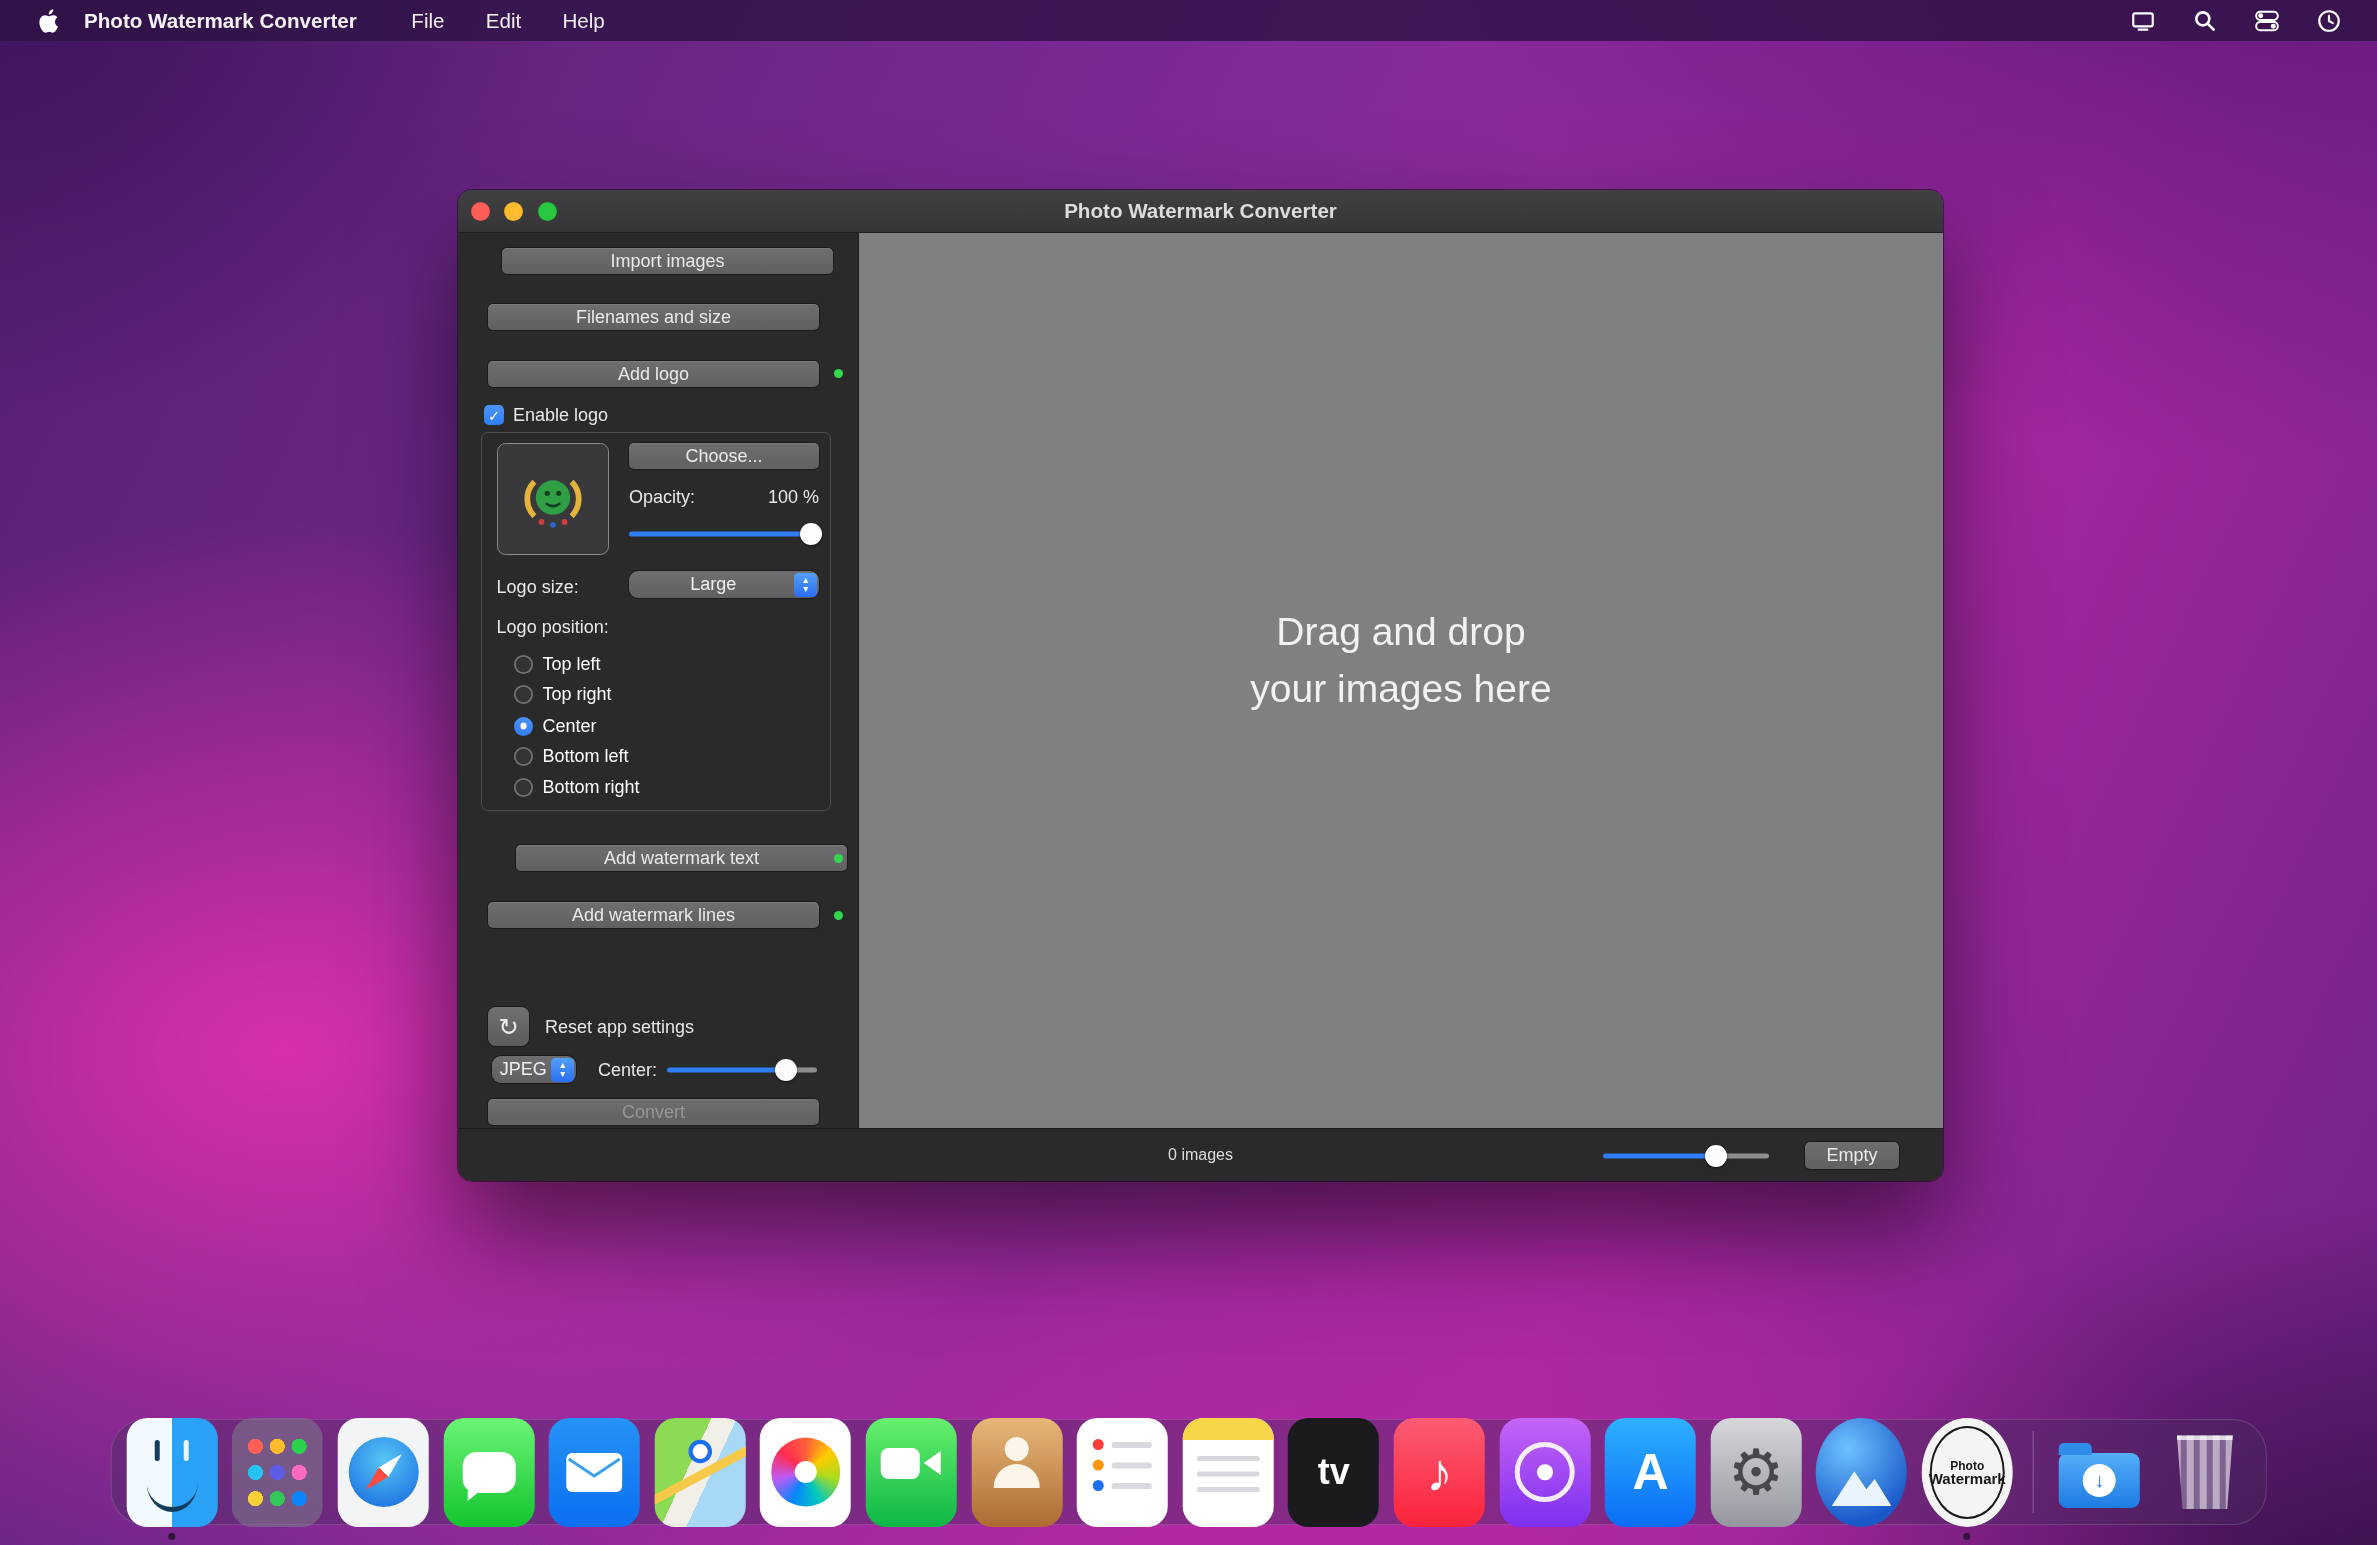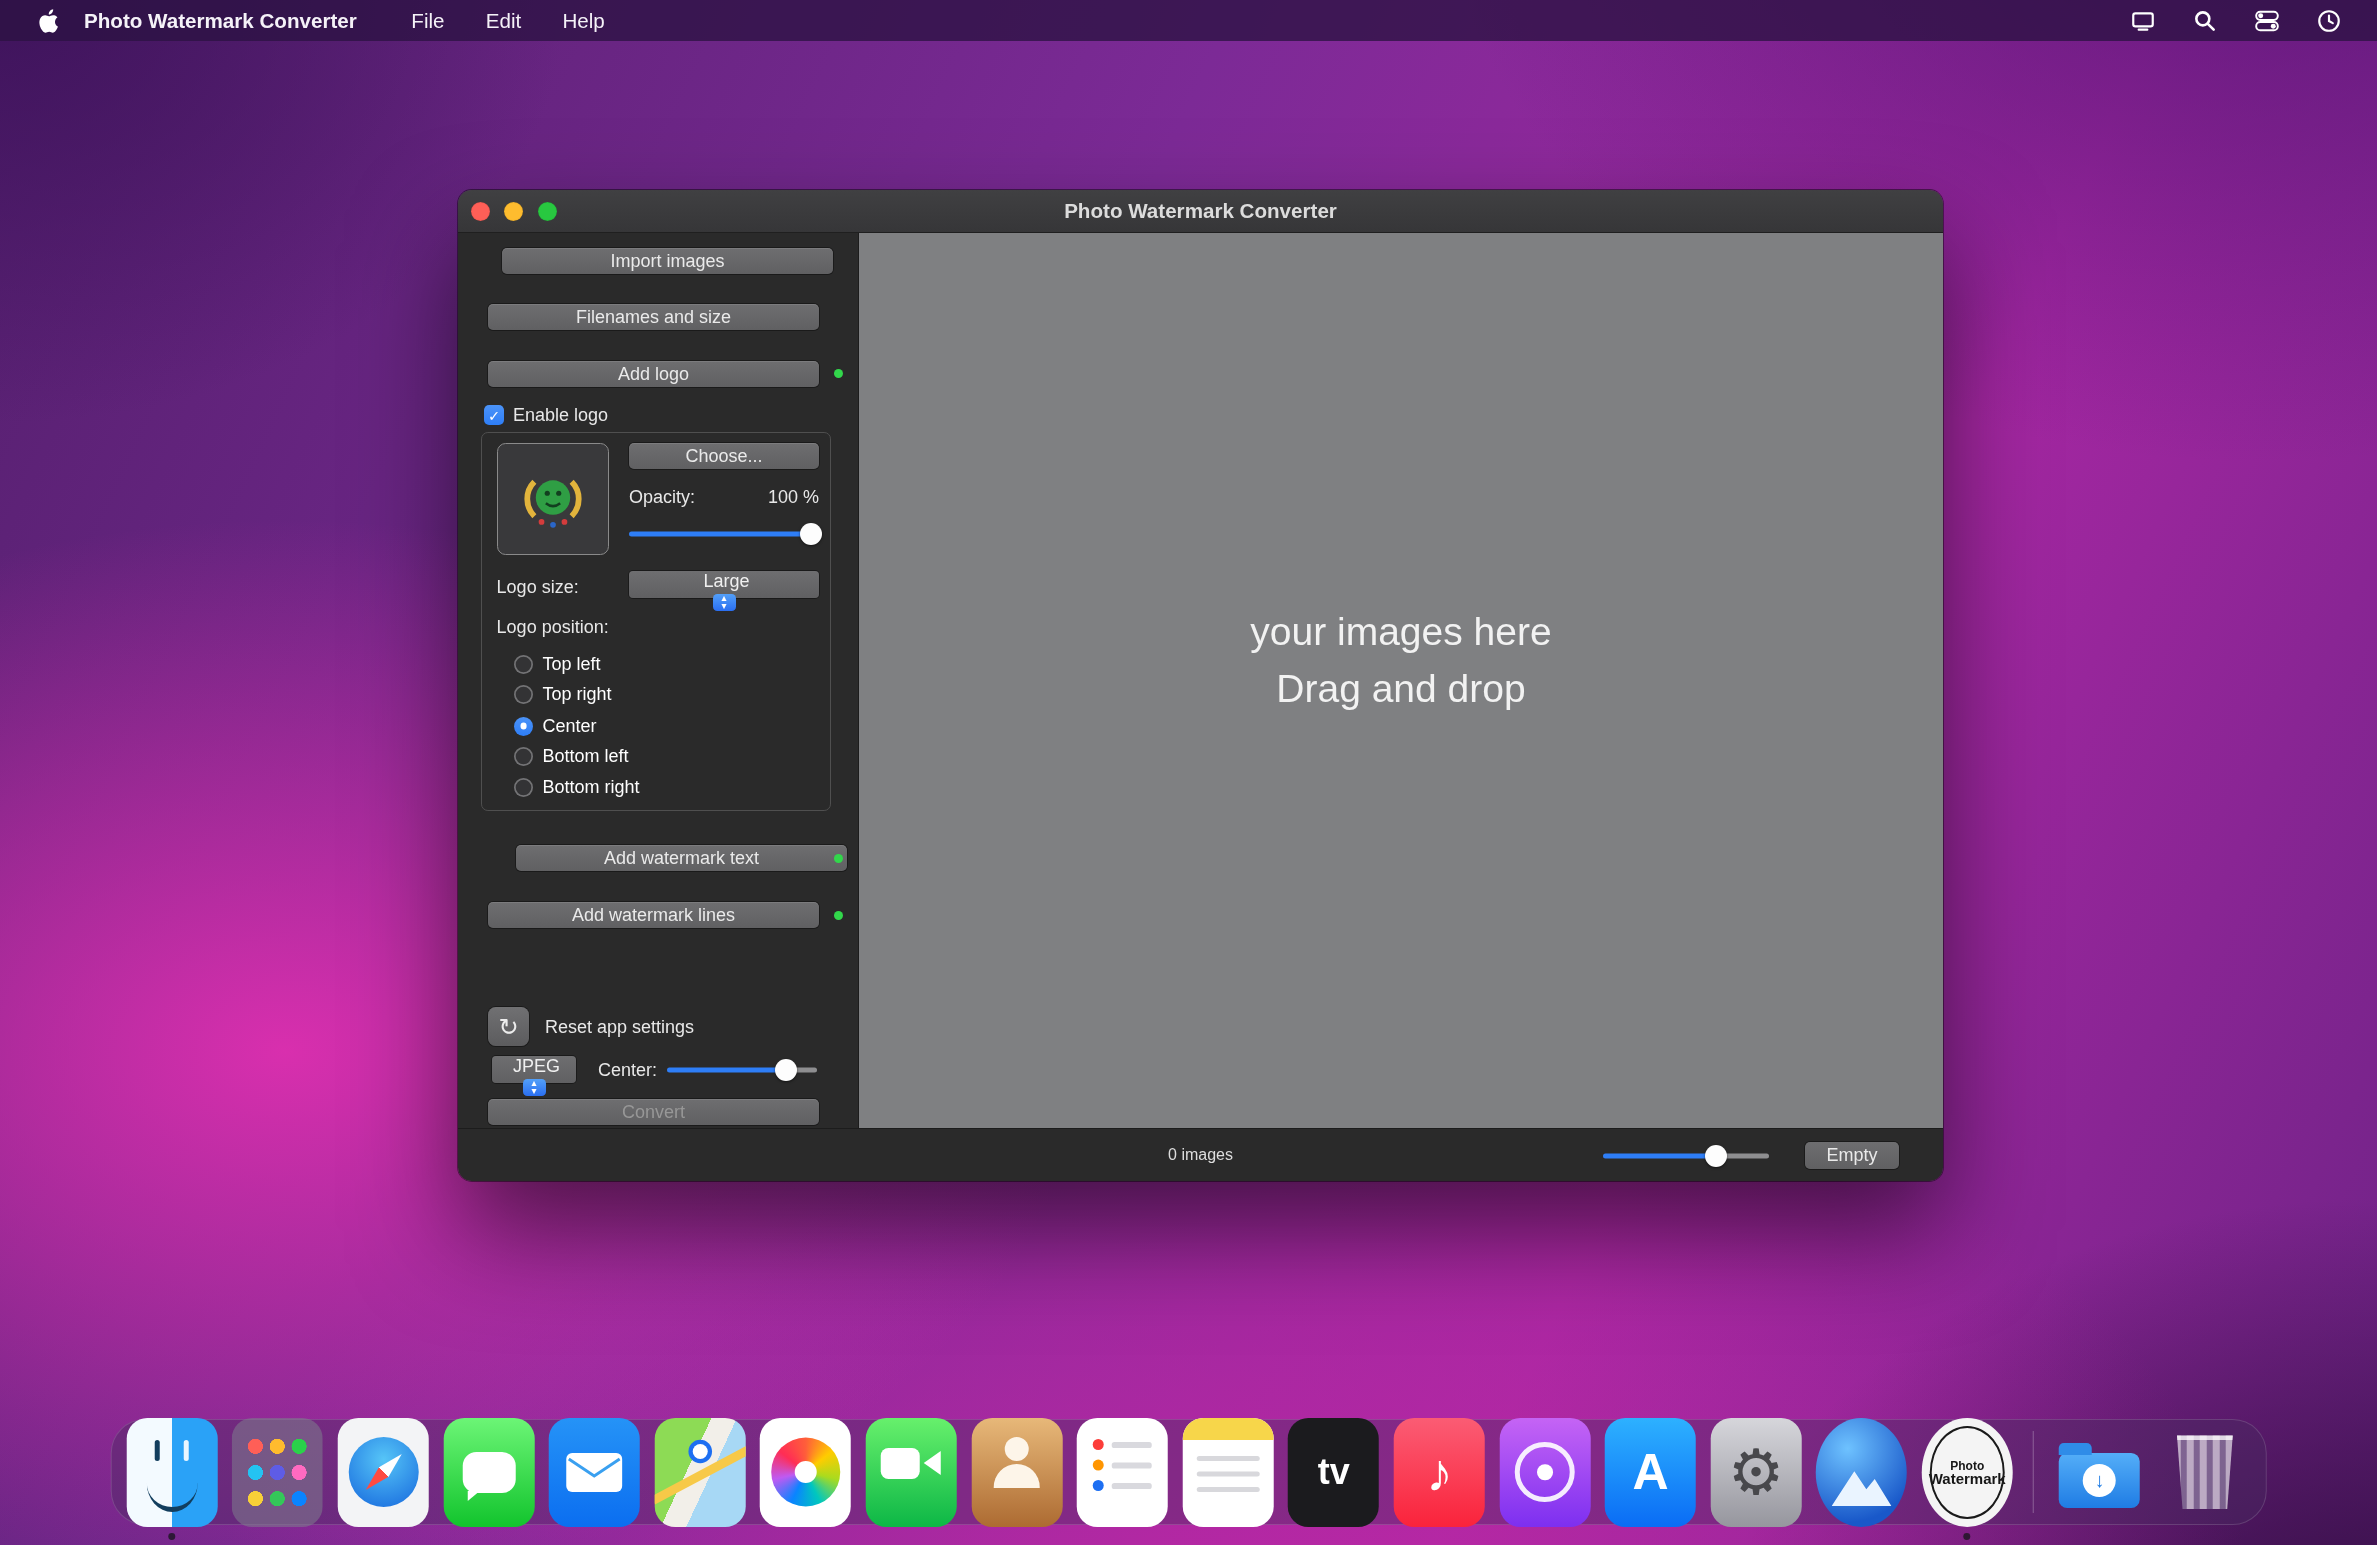--- a/index.html
+++ b/index.html
@@ -57,22 +57,22 @@
     color:#ffffff;font-size:14.6px;font-weight:700;display:flex;align-items:center;justify-content:center;}
   .groupbox{position:absolute;left:23px;top:199px;width:350px;height:379px;border:0.9px solid #4f4f4f;border-radius:6.9px;}
   .thumb-box{position:absolute;left:14.6px;top:10.3px;width:112px;height:112px;background:#39393b;border:1.7px solid #8a8a8a;
     border-radius:8.6px;display:flex;align-items:center;justify-content:center;}
 
   .slider{position:absolute;height:24px;}
   .slider .track{position:absolute;left:0;right:0;top:50%;transform:translateY(-50%);height:5.1px;border-radius:2.6px;}
   .slider .sthumb{position:absolute;top:50%;width:22px;height:22px;border-radius:50%;background:#fdfdfd;
     box-shadow:0 0.9px 2.6px rgba(0,0,0,0.55);transform:translate(-50%,-50%);}
 
-  .dropdown{position:absolute;height:27.4px;background:linear-gradient(#6e6e70,#606062);border-radius:4px;
-    box-shadow:0 0 0 0.9px rgba(0,0,0,0.38);display:flex;align-items:center;color:#f0f0f0;font-size:18px;flex-direction:column;}
+  .dropdown{position:absolute;height:27.4px;background:linear-gradient(#6e6e70,#606062);border-radius:9px;
+    box-shadow:0 0 0 0.9px rgba(0,0,0,0.38);display:flex;align-items:center;color:#f0f0f0;font-size:18px;}
   .dd-label{flex:1;text-align:center;padding-left:5.1px;}
   .stepper{width:23px;height:24px;margin:1.7px;background:linear-gradient(#53a0f9,#2a6ef0);border-radius:4.3px;
     display:flex;flex-direction:column;align-items:center;justify-content:center;color:#fff;}
   .stepper span{font-size:8.6px;line-height:8.6px;}
 
   .radio-row{position:absolute;left:32px;display:flex;align-items:center;gap:9.4px;height:20px;}
   .radio{width:19px;height:19px;border-radius:50%;background:#333335;box-shadow:inset 0 0 0 1.7px #737375;position:relative;flex:0 0 auto;}
   .radio.sel{background:linear-gradient(#4b93f8,#2e7ef7);box-shadow:none;}
   .radio.sel::after{content:"";position:absolute;left:50%;top:50%;width:6.9px;height:6.9px;border-radius:50%;background:#fff;transform:translate(-50%,-50%);}
   .radio-label{color:#ffffff;font-size:18px;white-space:nowrap;}
@@ -326,22 +326,22 @@
       <div class="slider" style="left:209px;top:825px;width:150px;">
         <span class="track" style="background:linear-gradient(90deg,#2e7ef7 0 79%,#8e8e90 79%);"></span>
         <span class="sthumb" style="left:79%;"></span>
       </div>
 
       <div class="btn disabled" style="left:30px;top:866px;width:331px;">Convert</div>
     </div>
 
     <div class="main">
       <div class="dz">
+        <div>Drag and drop</div>
         <div>your images here</div>
-        <div>Drag and drop</div>
       </div>
     </div>
   </div>
 
   <div class="footer">
     <div class="footer-count">0 images</div>
     <div class="slider">
       <span class="track" style="background:linear-gradient(90deg,#2e7ef7 0 68%,#8e8e90 68%);"></span>
       <span class="sthumb" style="left:68%;"></span>
     </div>

